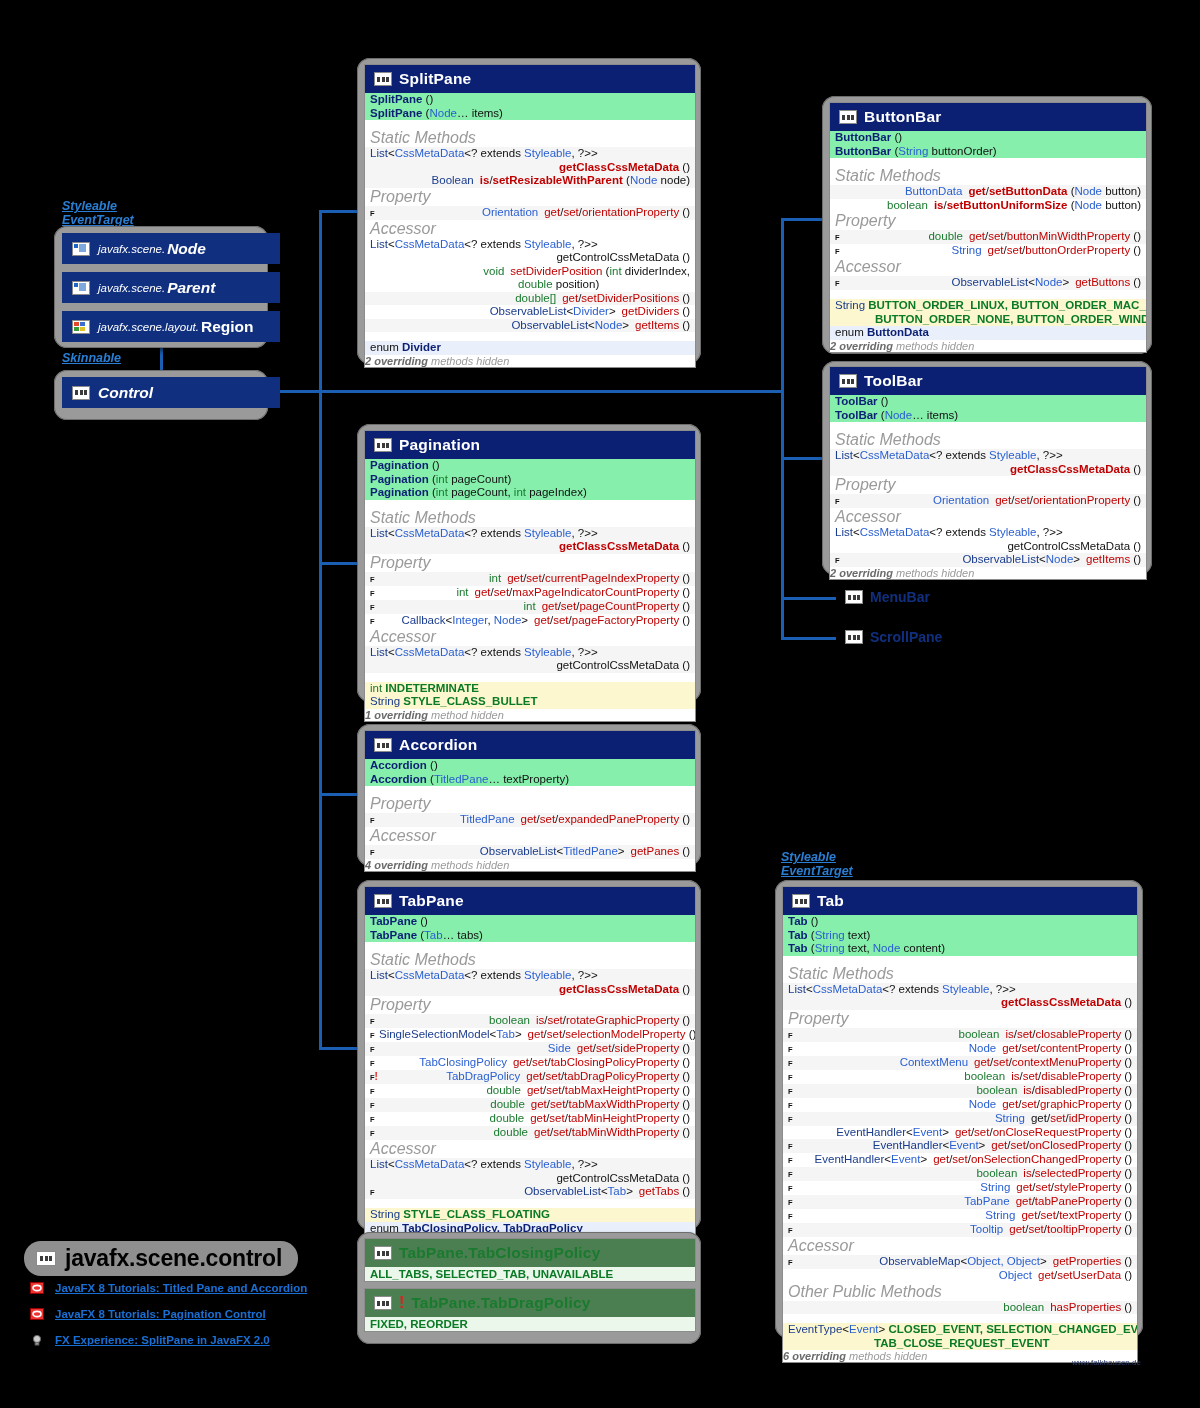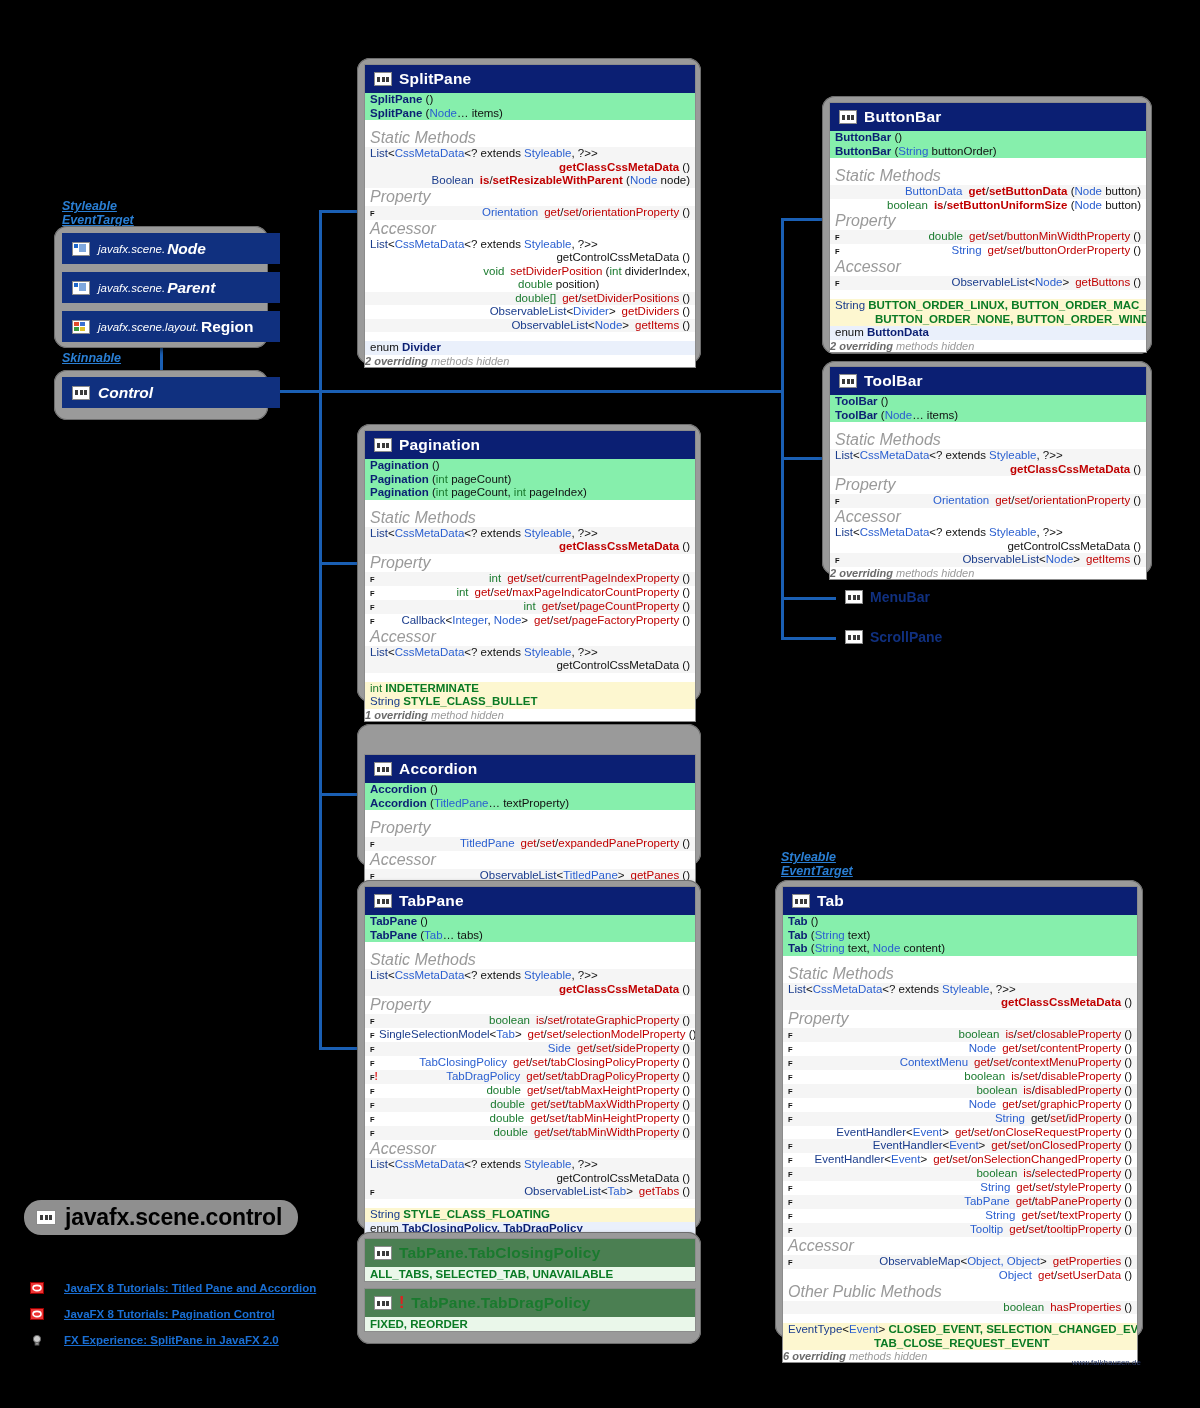--- a/index.html
+++ b/index.html
@@ -74,21 +74,21 @@
 
   
   .refbox{position:absolute;display:flex;align-items:center;gap:7px;}
   .refbox .rn{color:#10307f;font-weight:bold;font-size:14px;}
 
   
   .pkgtitle{position:absolute;display:flex;align-items:center;gap:9px;
             border-radius:17px;background:#8f8f8f;padding:4px 16px 4px 12px;
             box-shadow:2px 3px 5px rgba(0,0,0,.5);}
   .pkgtitle .pt{color:#000;font-weight:bold;font-size:23px;letter-spacing:-.2px;}
-  .lnk{position:absolute;display:flex;align-items:center;gap:20px;}
+  .lnk{position:absolute;display:flex;align-items:center;gap:11px;}
   .lnk a{color:#1a6fd4;font-size:11.5px;font-weight:bold;text-decoration:underline;cursor:pointer;}
   .lico{width:14px;height:12px;flex:0 0 auto;}
   .wm{position:absolute;color:#2a3a6a;font-size:8px;}
 </style>
 </head>
 <body>
 
 <div class="canvas">
 
   <div class="ln lnh" style="left:258px;top:390px;width:525px;"></div>
@@ -406,21 +406,21 @@
           <span class="full"><span class="green">int </span><span class="gb">INDETERMINATE</span></span>
         </div>
         <div class="row const">
           <span class="full"><span class="blue">String </span><span class="gb">STYLE_CLASS_BULLET</span></span>
         </div>
         <div class="hidden"><b>1 overriding</b> method hidden</div>
       </div>
   </div>
 
   <div class="frame" style="left:357px;top:724px;width:344px;height:142px;"></div>
-  <div class="cls" style="left:364px;top:754px;width:330px;">
+  <div class="cls" style="left:364px;top:730px;width:330px;">
     <div class="hdr">
       <span class="ico">
           <i></i>
           <i></i>
           <i></i>
         </span>
       <span class="t">Accordion</span>
     </div>
     <div class="body">
         <div class="row ctor">
@@ -694,21 +694,21 @@
         <div class="row const">
           <span class="full"><span class="blue">EventType</span><span class="blk">&lt;</span><span class="lblue">Event</span><span class="blk">&gt; </span><span class="gb">CLOSED_EVENT, SELECTION_CHANGED_EVENT,</span></span>
         </div>
         <div class="row const">
           <span class="full" style="padding-left:86px;"><span class="gb">TAB_CLOSE_REQUEST_EVENT</span></span>
         </div>
         <div class="hidden"><b>6 overriding</b> methods hidden</div>
       </div>
   </div>
 
-  <div class="pkgtitle" style="left:24px;top:1200px;">
+  <div class="pkgtitle" style="left:24px;top:1241px;">
     <span class="ico pkg">
         <i></i>
         <i></i>
         <i></i>
       </span>
     <span class="pt">javafx.scene.control</span>
   </div>
 
   <div class="lnk" style="left:30px;top:1282px;">
     <svg class="lico" viewBox="0 0 14 12">

